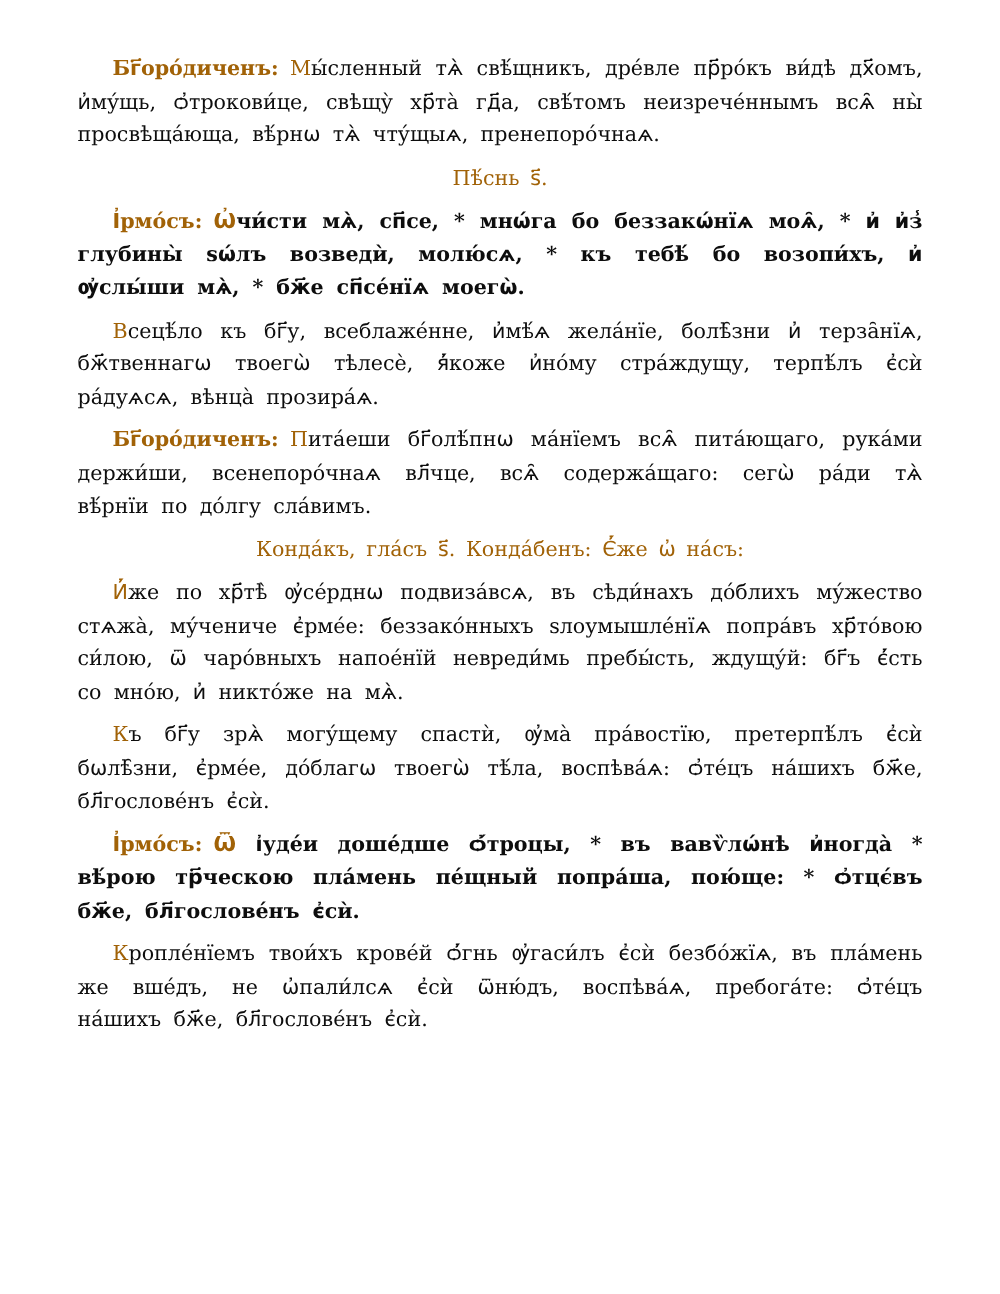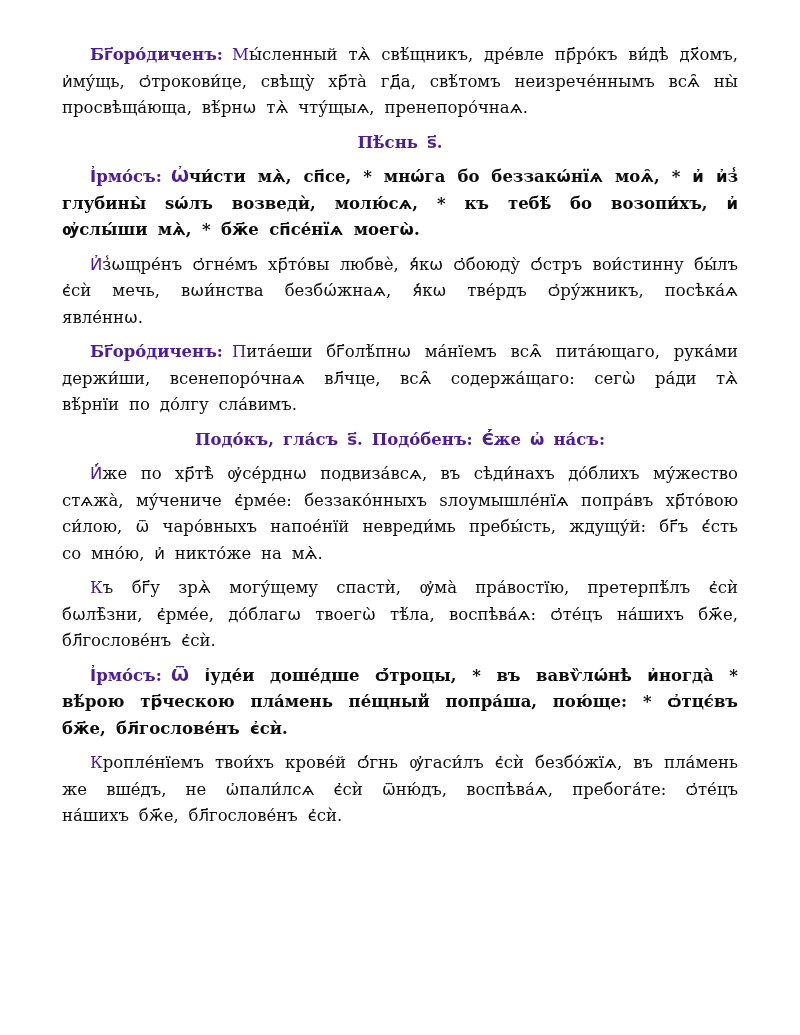--- a/index.html
+++ b/index.html
@@ -23,47 +23,47 @@
     margin: 0 0 8px 0;
     text-align: justify;
     text-align-last: left;
     text-indent: 28px;
     word-spacing: 0.28em;
   }
   .para:last-child { margin-bottom: 0; }
   .irmos { font-weight: bold; }
   .heading {
     text-align: center;
-    font-weight: bold;
+    font-weight: normal;
     margin: 3px 0 8px 0;
     word-spacing: 0.2em;
   }
-  .red { color: #4c1d95; }
+  .red { color: #a16207; }
   .label { margin-right: 0.55em; font-weight: bold; }
   .label:empty { display: none; margin: 0; }
   .initial { }
 </style>
 </head>
 <body>
 
 <div class="page">
 
   <p class="para"><span class="red label">Бг҃оро́диченъ:</span><span class="red initial">М</span><span>ы́сленный тѧ̀ свѣ́щникъ, дре́вле пр҃ро́къ ви́дѣ дх҃омъ, и҆му́щь, ѻ҆трокови́це, свѣщу̀ хр҃та̀ гд҃а, свѣ́томъ неизрече́ннымъ всѧ̑ ны̀ просвѣща́юща, вѣ́рнѡ тѧ̀ чту́щыѧ, пренепоро́чнаѧ.</span></p>
 
   <div class="heading red">Пѣ́снь ѕ҃.</div>
 
   <p class="para irmos"><span class="red label">І҆рмо́съ:</span><span class="red initial">Ѡ҆</span><span>чи́сти мѧ̀, сп҃се, * мнѡ́га бо беззакѡ́нїѧ моѧ̑, * и҆ и҆з̾ глубины̀ ѕѡ́лъ возведѝ, молю́сѧ, * къ тебѣ́ бо возопи́хъ, и҆ ѹ҆слы́ши мѧ̀, * бж҃е сп҃се́нїѧ моегѡ̀.</span></p>
 
+  <p class="para"><span class="red initial">В</span><span>сецѣ́ло къ бг҃у, всеблаже́нне, и҆мѣ́ѧ жела́нїе, болѣ̑зни и҆ терза̑нїѧ, бж҃твеннагѡ твоегѡ̀ тѣлесѐ, я҆́коже и҆но́му стра́ждущу, терпѣ́лъ є҆сѝ ра́дуѧсѧ, вѣнца̀ прозира́ѧ.</span></p>
 
 
-  <p class="para"><span class="red initial">И҆</span><span>з̾ѡщре́нъ ѻ҆гне́мъ хр҃то́вы любвѐ, я҆́кѡ ѻ҆боюду̀ ѻ҆́стръ вои́стинну бы́лъ є҆сѝ мечь, вѡи́нства безбѡ́жнаѧ, я҆́кѡ тве́рдъ ѻ҆ру́жникъ, посѣка́ѧ явле́ннѡ.</span></p>
 
   <p class="para"><span class="red label">Бг҃оро́диченъ:</span><span class="red initial">П</span><span>ита́еши бг҃олѣ́пнѡ ма́нїемъ всѧ̑ пита́ющаго, рука́ми держи́ши, всенепоро́чнаѧ вл҃чце, всѧ̑ содержа́щаго: сегѡ̀ ра́ди тѧ̀ вѣ́рнїи по до́лгу сла́вимъ.</span></p>
 
-  <div class="heading red">Подо́къ, гла́съ ѕ҃. Подо́бенъ: Є҆́же ѡ҆ на́съ:</div>
+  <div class="heading red">Конда́къ, гла́съ ѕ҃. Конда́бенъ: Є҆́же ѡ҆ на́съ:</div>
 
   <p class="para"><span class="red initial">И҆́</span><span>же по хр҃тѣ̀ ѹ҆се́рднѡ подвиза́всѧ, въ сѣди́нахъ до́блихъ му́жество стѧжа̀, му́чениче є҆рме́е: беззако́нныхъ ѕлоумышле́нїѧ попра́въ хр҃то́вою си́лою, ѿ чаро́вныхъ напое́нїй невреди́мь пребы́сть, ждущу́й: бг҃ъ є҆́сть со мно́ю, и҆ никто́же на мѧ̀.</span></p>
 
 
   <p class="para"><span class="red initial">К</span><span>ъ бг҃у зрѧ̀ могу́щему спастѝ, ѹ҆ма̀ пра́востїю, претерпѣ́лъ є҆сѝ бѡлѣ̑зни, є҆рме́е, до́благѡ твоегѡ̀ тѣ́ла, воспѣва́ѧ: ѻ҆те́цъ на́шихъ бж҃е, бл҃гослове́нъ є҆сѝ.</span></p>
 
   <p class="para irmos"><span class="red label">І҆рмо́съ:</span><span class="red initial">Ѿ</span><span> і҆уде́и доше́дше ѻ҆́троцы, * въ вавѷлѡ́нѣ и҆ногда̀ * вѣ́рою тр҃ческою пла́мень пе́щный попра́ша, пою́ще: * ѻ҆тцє́въ бж҃е, бл҃гослове́нъ є҆сѝ.</span></p>
 
   <p class="para"><span class="red initial">К</span><span>ропле́нїемъ твои́хъ крове́й ѻ҆́гнь ѹ҆гаси́лъ є҆сѝ безбо́жїѧ, въ пла́мень же вше́дъ, не ѡ҆пали́лсѧ є҆сѝ ѿню́дъ, воспѣва́ѧ, пребога́те: ѻ҆те́цъ на́шихъ бж҃е, бл҃гослове́нъ є҆сѝ.</span></p>
 

